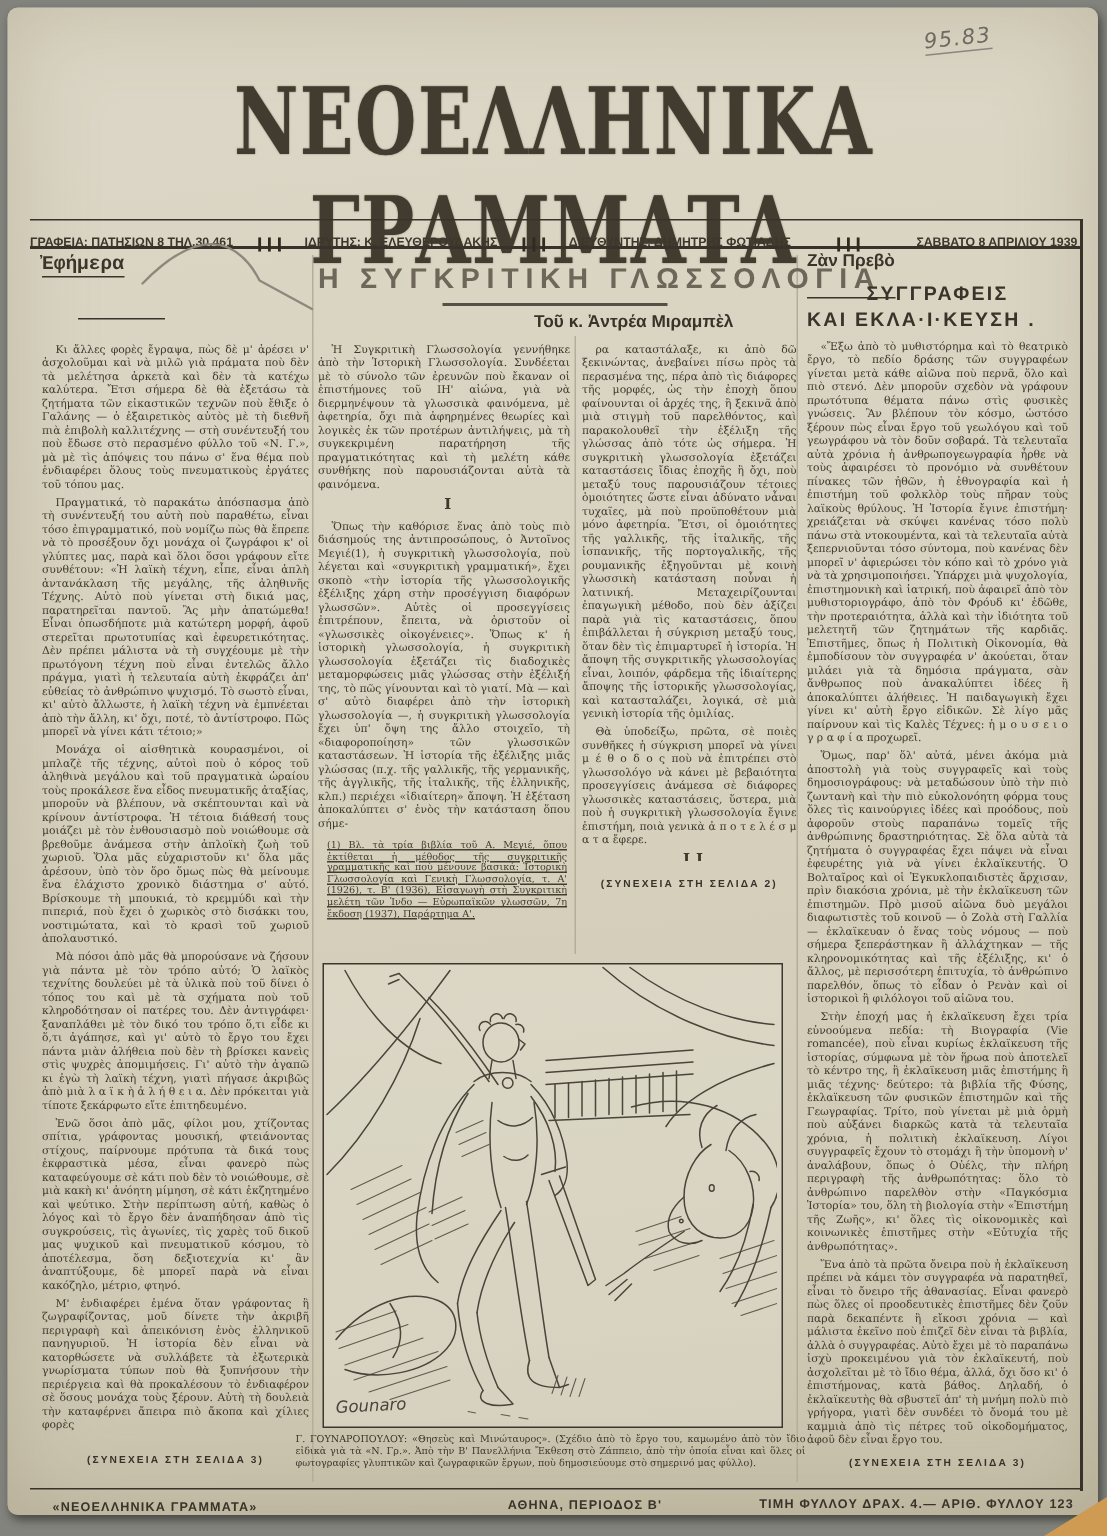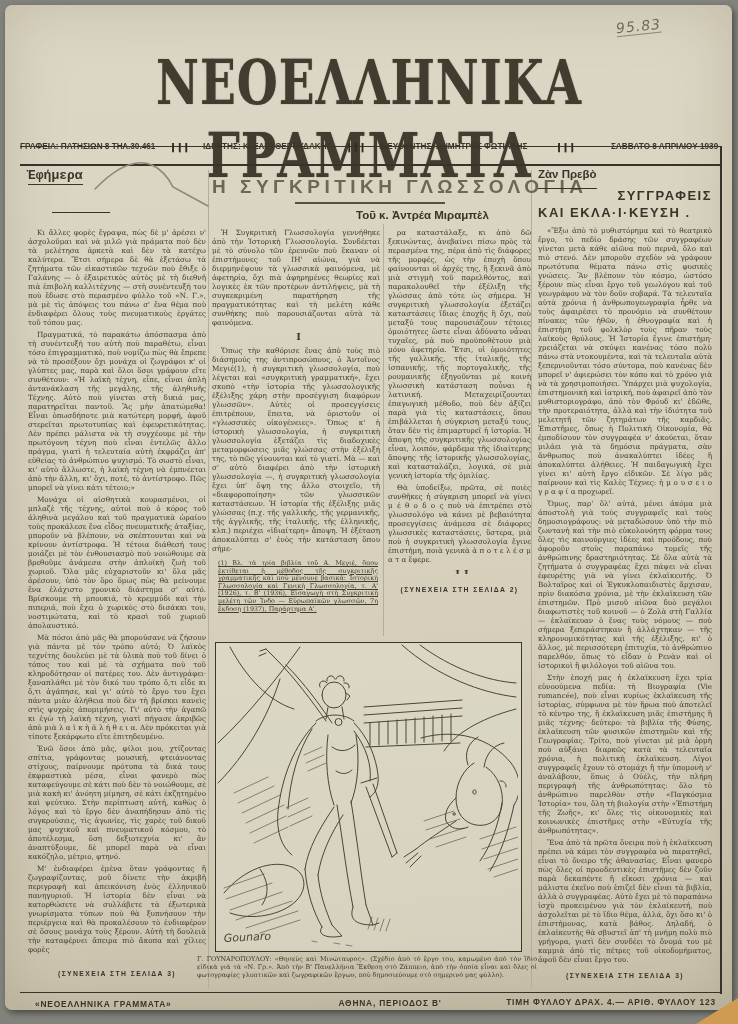--- a/index.html
+++ b/index.html
@@ -13,35 +13,35 @@
   .masthead{left:0;top:46px;width:738px;text-align:center;
     font-family:"DejaVu Serif",serif;font-weight:bold;font-size:47px;color:#423c30;
     letter-spacing:1px;transform:scaleY(1.32);transform-origin:top center;
     text-shadow:0 0 1px rgba(60,50,35,.6);}
   .subtitle{left:0;top:122px;width:738px;text-align:center;font-family:"Liberation Sans",sans-serif;
     font-weight:bold;font-size:12px;letter-spacing:2.6px;color:#473f32;}
   .price-mark{left:616px;top:18px;font-family:"DejaVu Sans",sans-serif;font-style:italic;
     font-size:14px;color:#6e6a62;transform:rotate(-6deg);letter-spacing:1px;border-bottom:1px solid #8b867d;}
   
   .rule{background:#38332a;}
-  .infobar{left:20px;top:140px;width:700px;height:13px;font-family:"Liberation Sans",sans-serif;
+  .infobar{left:20px;top:155px;width:700px;height:13px;font-family:"Liberation Sans",sans-serif;
     font-weight:bold;font-size:8.2px;color:#3c362c;display:flex;align-items:center;}
   .infobar .seg{white-space:nowrap;}
   .infobar .sep{margin:0 14px;letter-spacing:-1px;color:#2f2a22;font-size:9px;}
   
   .kicker{font-family:Liberation Mono, monospace;font-weight:bold;font-size:13px;color:#3a342a;
     border-bottom:1.6px solid #3a342a;padding-bottom:1px;}
   .h-left{font-family:"Liberation Sans",sans-serif;font-weight:bold;font-size:14.5px;
     letter-spacing:.5px;color:#39332a;}
   .h-main{font-family:"Liberation Sans",sans-serif;font-weight:bold;font-size:19px;
     letter-spacing:4.5px;color:#6e6658;white-space:nowrap;}
   .h-main-rule{height:1.6px;background:#555047;}
   .byline{font-family:"Liberation Sans",sans-serif;font-weight:bold;font-size:11.5px;color:#393329;}
   .author{font-family:"Liberation Sans",sans-serif;font-weight:bold;font-size:11.5px;color:#39332a;
-    border-bottom:1.6px solid #39332a;padding-bottom:8px;}
+    border-bottom:1.6px solid #39332a;padding-bottom:18px;}
   .h-right{font-family:"Liberation Sans",sans-serif;font-weight:bold;font-size:13px;
     letter-spacing:1.5px;color:#39332a;}
   
   .col{font-size:7.2px;line-height:9px;color:#3e382d;text-align:justify;overflow:hidden;}
   .col p{margin:0 0 3px 0;text-indent:9px;}
   .sec-marker{text-align:center;font-weight:bold;font-size:10px;line-height:13px;
     letter-spacing:4px;margin:3px 0;text-indent:0;}
   .footnote{font-size:6.4px;line-height:7.6px;color:#433d31;text-align:justify;overflow:hidden;text-decoration:underline;}
   .cont{font-family:"Liberation Sans",sans-serif;font-weight:bold;font-size:6.8px;
     letter-spacing:1.4px;color:#38322a;text-align:center;}
@@ -85,21 +85,21 @@
   <div class="abs vrule" style="left:531px;top:170px;height:818px;"></div>
 
   <div class="abs kicker" style="left:28px;top:168px;">Ἐφήμερα</div>
   <div class="abs rule" style="left:52px;top:212px;width:58px;height:1.4px;"></div>
 
   <div class="abs h-main" style="left:212px;top:176px;width:318px;text-align:center;">Η ΣΥΓΚΡΙΤΙΚΗ ΓΛΩΣΣΟΛΟΓΙΑ</div>
   <div class="abs h-main-rule" style="left:295px;top:202px;width:150px;"></div>
   <div class="abs byline" style="left:356px;top:209px;width:190px;">Τοῦ κ. Ἀντρέα Μιραμπὲλ</div>
 
   <div class="abs author" style="left:538px;top:168px;">Ζὰν Πρεβὸ</div>
-  <div class="abs h-right" style="left:538px;top:188px;width:174px;text-align:right;">ΣΥΓΓΡΑΦΕΙΣ</div>
+  <div class="abs h-right" style="left:538px;top:188px;width:174px;text-align:center;">ΣΥΓΓΡΑΦΕΙΣ</div>
   <div class="abs h-right" style="left:538px;top:205px;width:174px;text-align:left;">ΚΑΙ ΕΚΛΑ·Ι·ΚΕΥΣΗ  .</div>
 
   <div class="abs col" style="left:28px;top:228px;width:178px;height:738px;">
     <p>Κι ἄλλες φορὲς ἔγραψα, πὼς δὲ μ' ἀρέσει ν' ἀσχολοῦμαι καὶ νὰ μιλῶ γιὰ πράματα ποὺ δὲν τὰ μελέτησα ἀρκετὰ καὶ δὲν τὰ κατέχω καλύτερα. Ἔτσι σήμερα δὲ θὰ ἐξετάσω τὰ ζητήματα τῶν εἰκαστικῶν τεχνῶν ποὺ ἔθιξε ὁ Γαλάνης — ὁ ἐξαιρετικὸς αὐτὸς μὲ τὴ διεθνῆ πιὰ ἐπιβολὴ καλλιτέχνης — στὴ συνέντευξή του ποὺ ἔδωσε στὸ περασμένο φύλλο τοῦ «Ν. Γ.», μὰ μὲ τὶς ἀπόψεις του πάνω σ' ἕνα θέμα ποὺ ἐνδιαφέρει ὅλους τοὺς πνευματικοὺς ἐργάτες τοῦ τόπου μας.</p>
     <p>Πραγματικά, τὸ παρακάτω ἀπόσπασμα ἀπὸ τὴ συνέντευξή του αὐτὴ ποὺ παραθέτω, εἶναι τόσο ἐπιγραμματικό, ποὺ νομίζω πὼς θὰ ἔπρεπε νὰ τὸ προσέξουν ὄχι μονάχα οἱ ζωγράφοι κ' οἱ γλύπτες μας, παρὰ καὶ ὅλοι ὅσοι γράφουν εἴτε συνθέτουν: «Ἡ λαϊκὴ τέχνη, εἶπε, εἶναι ἁπλὴ ἀντανάκλαση τῆς μεγάλης, τῆς ἀληθινῆς Τέχνης. Αὐτὸ ποὺ γίνεται στὴ δικιά μας, παρατηρεῖται παντοῦ. Ἂς μὴν ἀπατώμεθα! Εἶναι ὁπωσδήποτε μιὰ κατώτερη μορφή, ἀφοῦ στερεῖται πρωτοτυπίας καὶ ἐφευρετικότητας. Δὲν πρέπει μάλιστα νὰ τὴ συγχέουμε μὲ τὴν πρωτόγονη τέχνη ποὺ εἶναι ἐντελῶς ἄλλο πράγμα, γιατὶ ἡ τελευταία αὐτὴ ἐκφράζει ἀπ' εὐθείας τὸ ἀνθρώπινο ψυχισμό. Τὸ σωστὸ εἶναι, κι' αὐτὸ ἄλλωστε, ἡ λαϊκὴ τέχνη νὰ ἐμπνέεται ἀπὸ τὴν ἄλλη, κι' ὄχι, ποτέ, τὸ ἀντίστροφο. Πῶς μπορεῖ νὰ γίνει κάτι τέτοιο;»</p>
     <p>Μονάχα οἱ αἰσθητικὰ κουρασμένοι, οἱ μπλαζὲ τῆς τέχνης, αὐτοὶ ποὺ ὁ κόρος τοῦ ἀληθινὰ μεγάλου καὶ τοῦ πραγματικὰ ὡραίου τοὺς προκάλεσε ἕνα εἶδος πνευματικῆς ἀταξίας, μποροῦν νὰ βλέπουν, νὰ σκέπτουνται καὶ νὰ κρίνουν ἀντίστροφα. Ἡ τέτοια διάθεσή τους μοιάζει μὲ τὸν ἐνθουσιασμὸ ποὺ νοιώθουμε σὰ βρεθοῦμε ἀνάμεσα στὴν ἁπλοϊκὴ ζωὴ τοῦ χωριοῦ. Ὅλα μᾶς εὐχαριστοῦν κι' ὅλα μᾶς ἀρέσουν, ὑπὸ τὸν ὅρο ὅμως πὼς θὰ μείνουμε ἕνα ἐλάχιστο χρονικὸ διάστημα σ' αὐτό. Βρίσκουμε τὴ μπουκιά, τὸ κρεμμύδι καὶ τὴν πιπεριά, ποὺ ἔχει ὁ χωρικὸς στὸ δισάκκι του, νοστιμώτατα, καὶ τὸ κρασὶ τοῦ χωριοῦ ἀπολαυστικό.</p>
     <p>Μὰ πόσοι ἀπὸ μᾶς θὰ μπορούσανε νὰ ζήσουν γιὰ πάντα μὲ τὸν τρόπο αὐτό; Ὁ λαϊκὸς τεχνίτης δουλεύει μὲ τὰ ὑλικὰ ποὺ τοῦ δίνει ὁ τόπος του καὶ μὲ τὰ σχήματα ποὺ τοῦ κληροδότησαν οἱ πατέρες του. Δὲν ἀντιγράφει· ξαναπλάθει μὲ τὸν δικό του τρόπο ὅ,τι εἶδε κι ὅ,τι ἀγάπησε, καὶ γι' αὐτὸ τὸ ἔργο του ἔχει πάντα μιὰν ἀλήθεια ποὺ δὲν τὴ βρίσκει κανεὶς στὶς ψυχρὲς ἀπομιμήσεις. Γι' αὐτὸ τὴν ἀγαπῶ κι ἐγὼ τὴ λαϊκὴ τέχνη, γιατὶ πήγασε ἀκριβῶς ἀπὸ μιὰ λ α ϊ κ ὴ ἀ λ ή θ ε ι α. Δὲν πρόκειται γιὰ τίποτε ξεκάρφωτο εἴτε ἐπιτηδευμένο.</p>
     <p>Ἐνῶ ὅσοι ἀπὸ μᾶς, φίλοι μου, χτίζοντας σπίτια, γράφοντας μουσική, φτειάνοντας στίχους, παίρνουμε πρότυπα τὰ δικά τους ἐκφραστικὰ μέσα, εἶναι φανερὸ πὼς καταφεύγουμε σὲ κάτι ποὺ δὲν τὸ νοιώθουμε, σὲ μιὰ κακὴ κι' ἀνόητη μίμηση, σὲ κάτι ἐκζητημένο καὶ ψεύτικο. Στὴν περίπτωση αὐτή, καθὼς ὁ λόγος καὶ τὸ ἔργο δὲν ἀναπήδησαν ἀπὸ τὶς συγκρούσεις, τὶς ἀγωνίες, τὶς χαρὲς τοῦ δικοῦ μας ψυχικοῦ καὶ πνευματικοῦ κόσμου, τὸ ἀποτέλεσμα, ὅση δεξιοτεχνία κι' ἂν ἀναπτύξουμε, δὲ μπορεῖ παρὰ νὰ εἶναι κακόζηλο, μέτριο, φτηνό.</p>
     <p>Μ' ἐνδιαφέρει ἐμένα ὅταν γράφοντας ἢ ζωγραφίζοντας, μοῦ δίνετε τὴν ἀκριβῆ περιγραφὴ καὶ ἀπεικόνιση ἑνὸς ἑλληνικοῦ πανηγυριοῦ. Ἡ ἱστορία δὲν εἶναι νὰ κατορθώσετε νὰ συλλάβετε τὰ ἐξωτερικὰ γνωρίσματα τύπων ποὺ θὰ ξυπνήσουν τὴν περιέργεια καὶ θὰ προκαλέσουν τὸ ἐνδιαφέρον σὲ ὅσους μονάχα τοὺς ξέρουν. Αὐτὴ τὴ δουλειὰ τὴν καταφέρνει ἄπειρα πιὸ ἄκοπα καὶ χίλιες φορὲς</p>
   </div>

